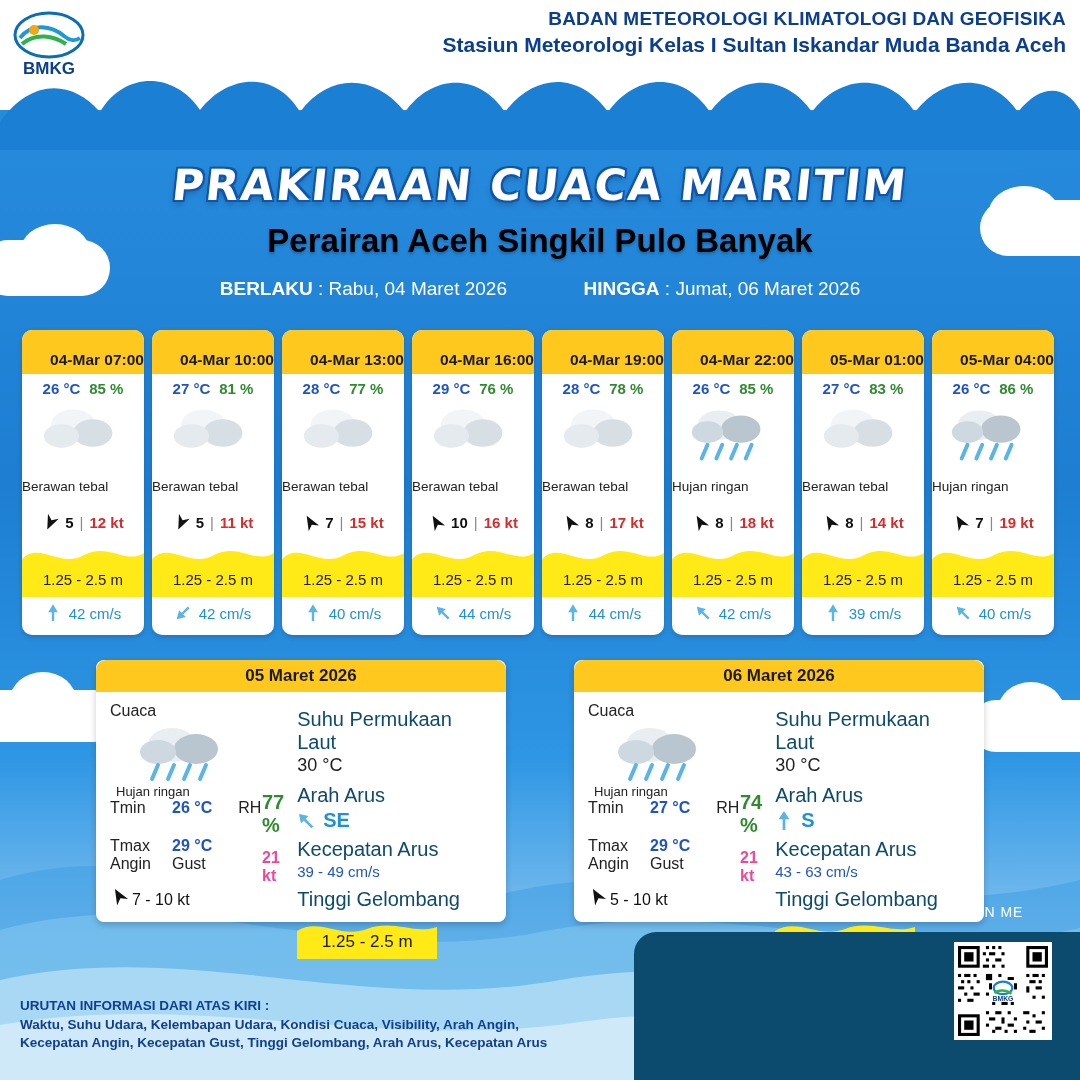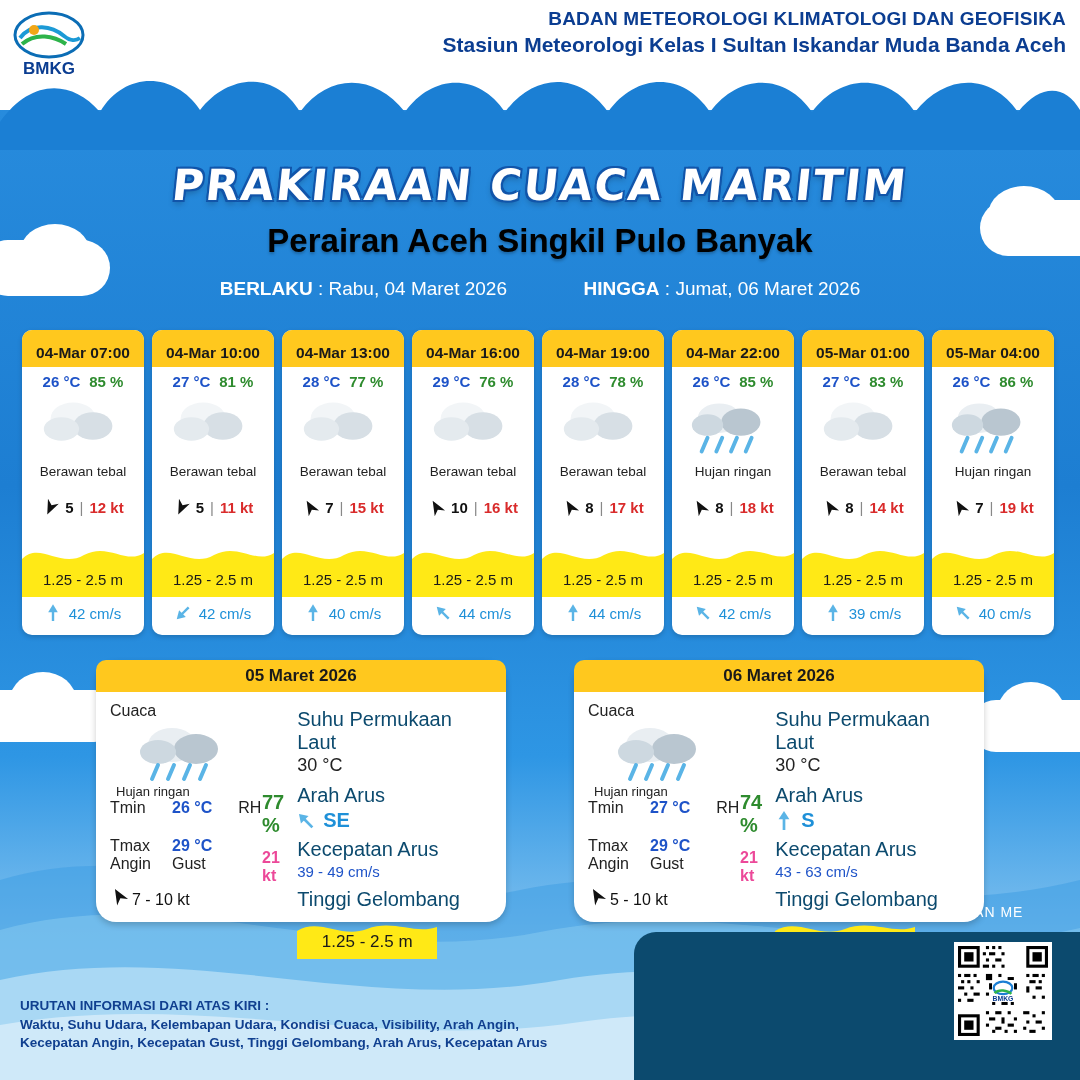--- a/index.html
+++ b/index.html
@@ -38,36 +38,36 @@
   .valid-row { margin-top:18px; color:#ffffff; font-size:19px; }
   .valid-row .lbl { font-weight:bold; }
   .valid-row .gap { display:inline-block; width:66px; }
 
   
   .cards { position:absolute; top:330px; left:22px; width:1040px; display:flex; gap:8px; z-index:5; }
   .card {
     width:122px; background:#ffffff; border-radius:10px; overflow:hidden;
     box-shadow:0 2px 5px rgba(0,0,0,.18); position:relative; height:305px;
   }
-  .card-time { background:#ffc81e; color:#1a1a1a; font-size:15.5px; font-weight:bold; text-align:center; padding:14px 0 5px; }
+  .card-time { background:#ffc81e; color:#1a1a1a; font-size:15.5px; font-weight:bold; text-align:right; padding:21px 0 5px; }
   .card-tr { display:flex; justify-content:center; gap:9px; padding-top:6px; font-size:15px; font-weight:bold; }
   .temp { color:#1e53c8; }
   .hum { color:#2e8b2e; }
   .icon-area { height:70px; display:flex; align-items:center; justify-content:center; margin-top:2px;}
-  .cond { text-align:center; font-size:13.5px; color:#222; margin-top:2px; }
+  .cond { text-align:left; font-size:13.5px; color:#222; margin-top:10px; }
   .wind-row { display:flex; align-items:center; justify-content:center; gap:6px; margin-top:20px; font-size:15px; }
   .wind-deg { color:#111; font-weight:bold; }
   .wind-sep { color:#888; }
   .wind-spd { color:#d92b2b; font-weight:bold; }
   .wave-yellow { position:absolute; left:0; bottom:38px; width:100%; height:58px; }
   .wave-txt { position:absolute; left:0; bottom:47px; width:100%; text-align:center; font-size:15px; color:#1a1a1a; }
   .cur-row { position:absolute; left:0; bottom:12px; width:100%; display:flex; align-items:center; justify-content:center; gap:8px; font-size:15px; color:#1e90d8; }
 
   
-  .daily { position:absolute; top:660px; z-index:5; width:410px; background:#ffffff; border-radius:20px; box-shadow:0 3px 6px rgba(0,0,0,.2); }
+  .daily { position:absolute; top:660px; z-index:5; width:410px; background:#ffffff; border-radius:8px; box-shadow:0 3px 6px rgba(0,0,0,.2); }
   .daily.left { left:96px; }
   .daily.right { left:574px; }
   .daily-hd { background:#ffc81e; color:#1a1a1a; font-size:17px; font-weight:bold; text-align:center; padding:6px 0; border-radius:10px 10px 0 0; }
   .daily-body { display:flex; padding:10px 14px 14px; height:230px; }
   .dcol-l { width:190px; }
   .dcol-r { width:206px; padding-left:4px; }
   .d-label { font-size:16px; color:#222; }
   .d-icon { height:60px; display:flex; align-items:center; justify-content:flex-start; padding-left:22px; margin-top:2px; }
   .d-cond { font-size:13px; color:#222; margin-top:2px; padding-left:6px; }
   .d-kv { display:flex; font-size:16px; align-items:baseline; }

